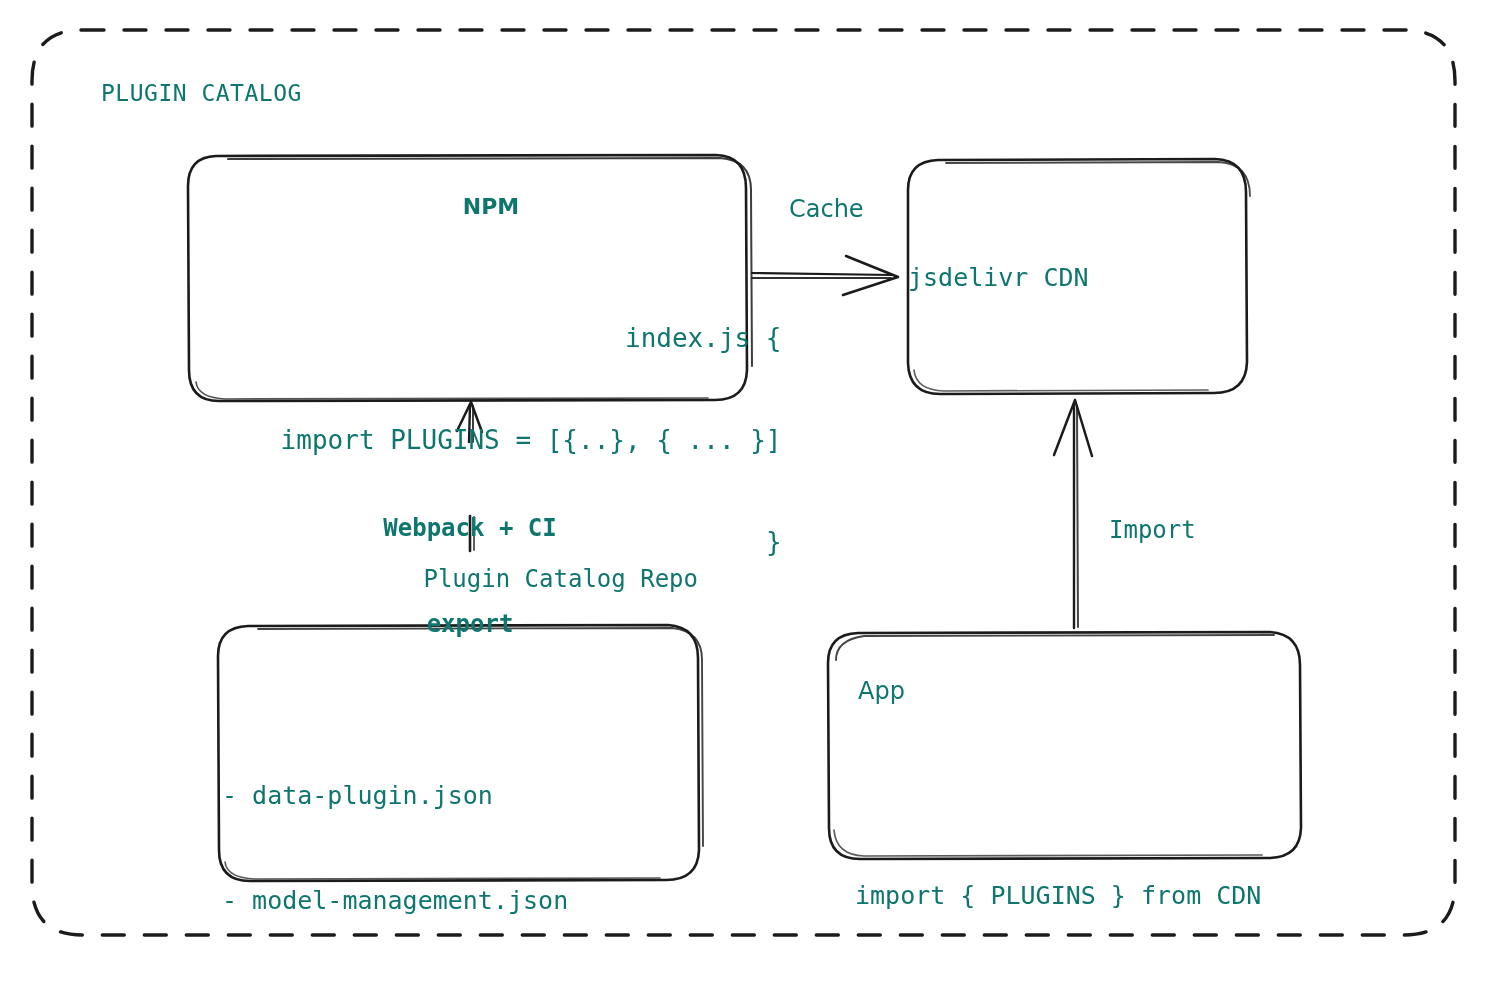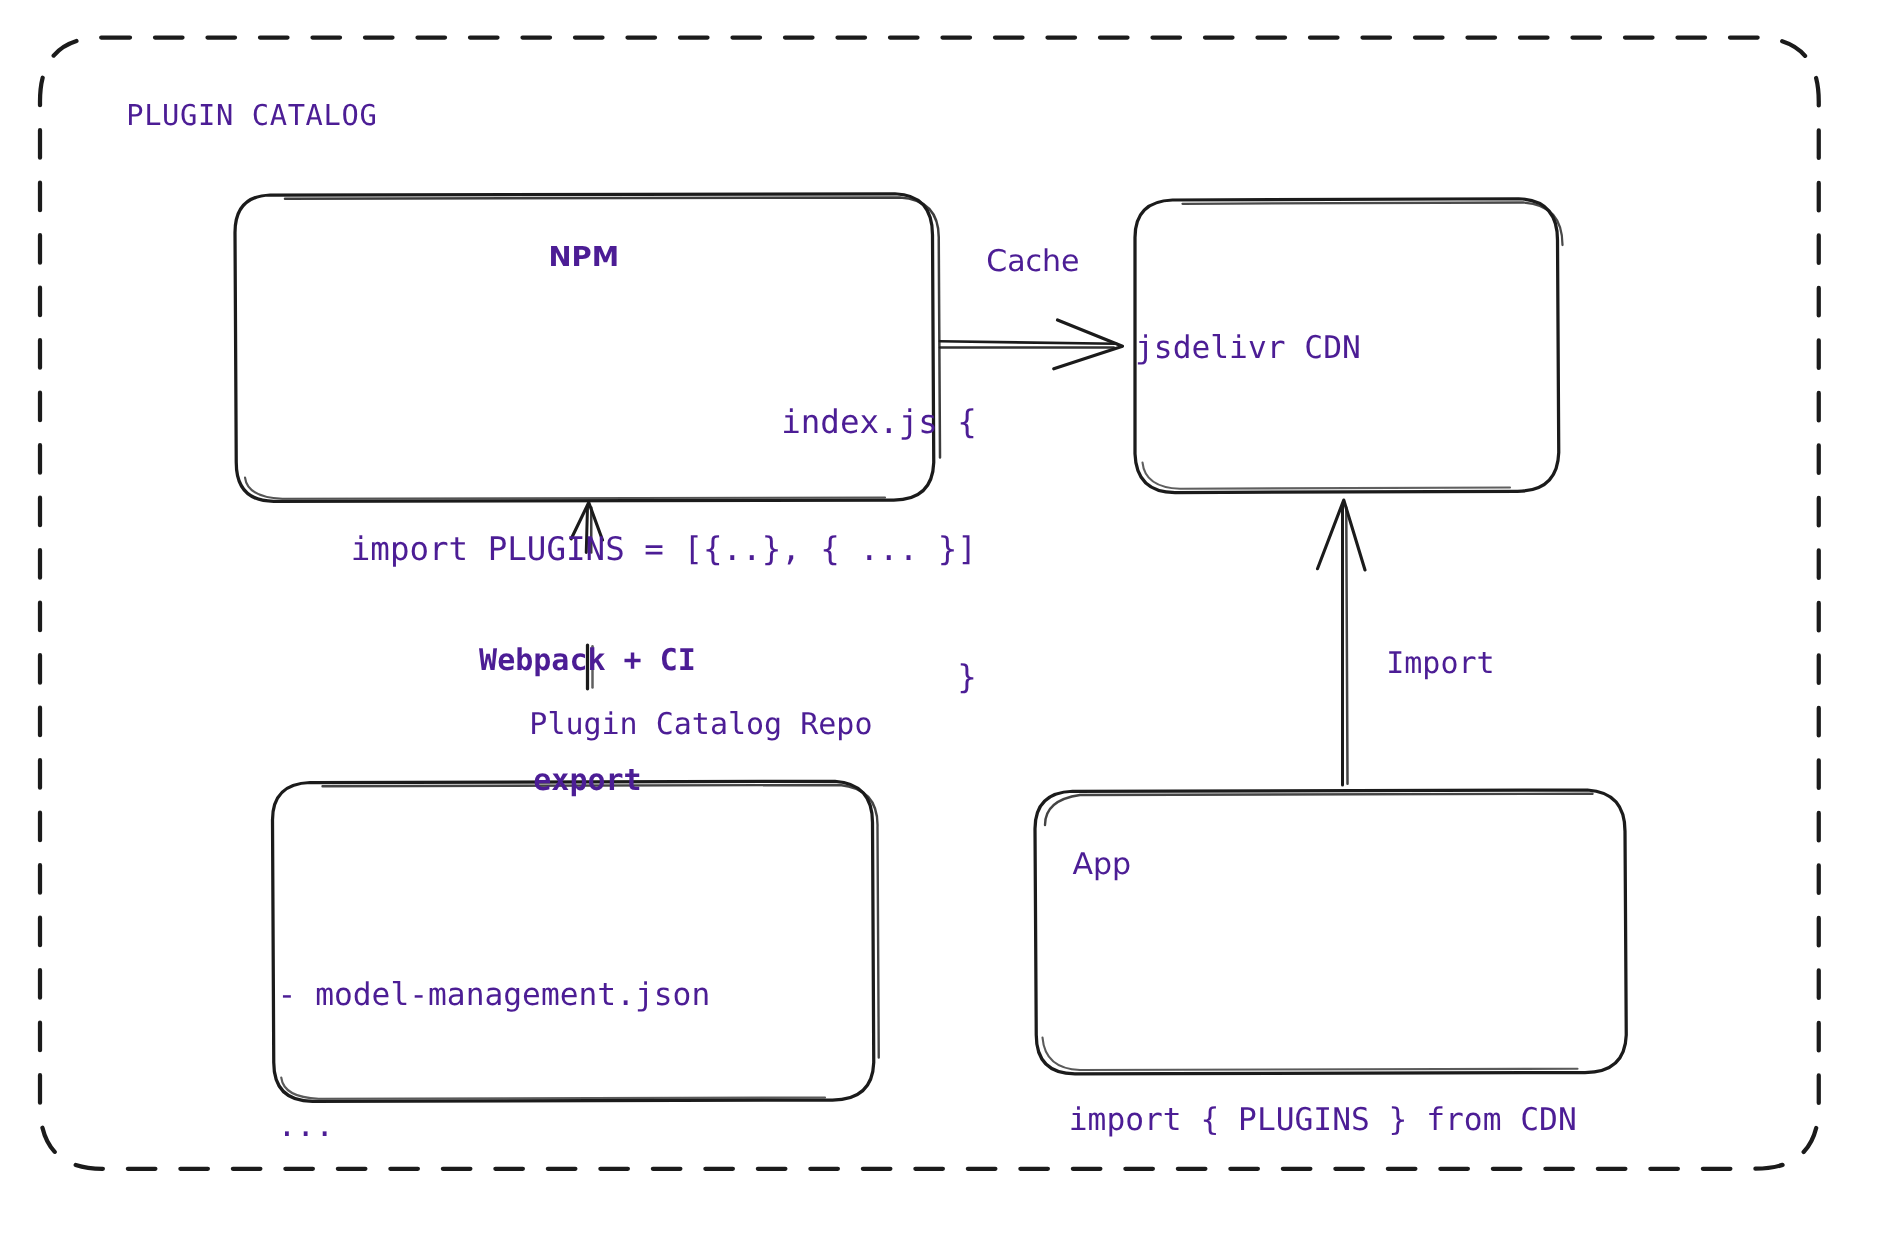--- a/index.html
+++ b/index.html
@@ -17,21 +17,21 @@
   }
   #diagram-svg {
     position: absolute;
     left: 0;
     top: 0;
     width: 1506px;
     height: 1002px;
   }
   .lbl {
     position: absolute;
-    color: #4c1d95;
+    color: #0f766e;
     white-space: pre;
     line-height: 1.0;
   }
   .mono { font-family: "DejaVu Sans Mono", monospace; }
   .sans { font-family: "DejaVu Sans", sans-serif; }
 
   
   #container-title {
     left: 101px;
     top: 82px;
@@ -41,20 +41,21 @@
 
   
   #npm-title {
     left: 188px;
     top: 196px;
     width: 558px;
     text-align: center;
     font-size: 22px;
     font-family: "DejaVu Sans", sans-serif;
     font-weight: 600;
+    padding-left: 24px;
   }
   #npm-code {
     left: 218px;
     top: 253px;
     font-size: 26px;
     line-height: 34px;
     text-align: right;
   }
 
   
@@ -191,20 +192,21 @@
   <div class="lbl sans" id="cache-label">Cache</div>
 
   <div class="lbl mono" id="webpack-label">
     <div>Webpack + CI</div>
     <div>export</div>
   </div>
 
   <div class="lbl mono" id="repo-caption">Plugin Catalog Repo</div>
 
   <div class="lbl mono" id="repo-list">
+    <div>- data-plugin.json</div>
     <div>- model-management.json</div>
     <div>...</div>
   </div>
 
   <div class="lbl mono" id="import-label">Import</div>
 
   <div class="lbl sans" id="app-title">App</div>
 
   <div class="lbl mono" id="app-code">
     <div>import { PLUGINS } from CDN</div>

